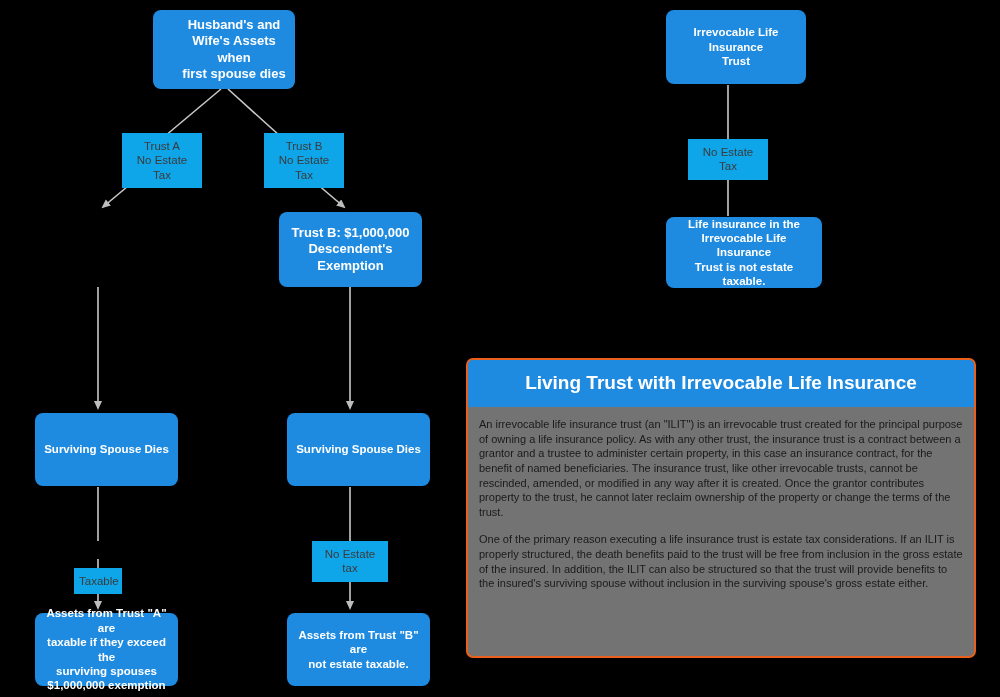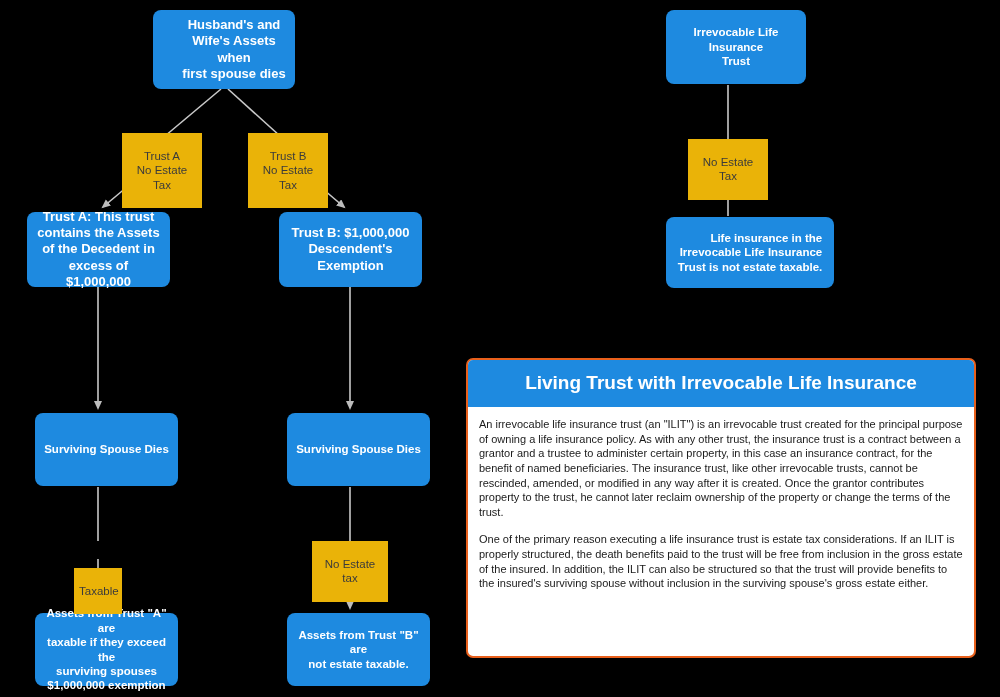--- a/index.html
+++ b/index.html
@@ -41,41 +41,41 @@
     line-height: 1.25;
     padding: 4px 8px;
     white-space: pre-line;
   }
   .node.big   { font-size: 13px; padding-left: 28px; }
   .node.mid   { font-size: 13px; }
   .node.small { font-size: 11.5px; margin-left: 8px; }
 
   .edge-label {
     position: absolute;
-    background: #eab308;
+    background: #0ea5e9;
     color: #3b3b3b;
     font-size: 11.5px;
     line-height: 1.25;
     text-align: center;
-    padding: 16px 5px;
+    padding: 6px 5px;
     box-sizing: border-box;
     white-space: pre-line;
     font-family: "Liberation Sans", sans-serif;
   }
 
   
   #info-panel {
     position: absolute;
     left: 466px;
     top: 358px;
     width: 510px;
     height: 300px;
     border: 2px solid #E8601C;
     border-radius: 7px;
-    background: #ffffff;
+    background: #737373;
     box-sizing: border-box;
     overflow: hidden;
   }
   #info-header {
     background: #1E8AE0;
     color: #ffffff;
     font-size: 19px;
     font-weight: bold;
     text-align: center;
     padding: 12px 6px 13px 6px;
@@ -128,52 +128,48 @@
 
     <line x1="728" y1="85" x2="728" y2="139" stroke="#c8c8c8" stroke-width="1.6"></line>
 
     <line x1="728" y1="156" x2="728" y2="216" stroke="#c8c8c8" stroke-width="1.6"></line>
   </svg>
 
   <div class="node big" style="left:153px; top:10px; width:142px; height:79px;">Husband's and
 Wife's Assets when
 first spouse dies</div>
 
-  <div class="node mid" style="left:27px; top:212px; width:143px; height:75px;">Trust A: This trust
-contains the Assets
-of the Decedent in
-excess of $1,000,000</div>
 
   <div class="node mid" style="left:279px; top:212px; width:143px; height:75px;">Trust B: $1,000,000
 Descendent's
 Exemption</div>
 
   <div class="node small" style="left:27px; top:413px; width:143px; height:73px;">Surviving Spouse Dies</div>
 
   <div class="node small" style="left:279px; top:413px; width:143px; height:73px;">Surviving Spouse Dies</div>
 
   <div class="node small" style="left:27px; top:613px; width:143px; height:73px;">Assets from Trust "A" are
 taxable if they exceed the
 surviving spouses
 $1,000,000 exemption</div>
 
   <div class="node small" style="left:279px; top:613px; width:143px; height:73px;">Assets from Trust "B" are
 not estate taxable.</div>
 
   <div class="node small" style="left:658px; top:10px; width:140px; height:74px;">Irrevocable Life Insurance
 Trust</div>
 
-  <div class="node small" style="left:658px; top:217px; width:168px; height:71px;text-align:right;">Life insurance in the
+  <div class="node small" style="left:658px; top:217px; width:156px; height:71px;">Life insurance in the
 Irrevocable Life Insurance
 Trust is not estate taxable.</div>
 
   <div class="edge-label" style="left:122px; top:133px; width:80px;">Trust A
 No Estate Tax</div>
 
-  <div class="edge-label" style="left:248px; top:133px; width:80px;">Trust B
+  <div class="edge-label" style="left:264px; top:133px; width:80px;">Trust B
 No Estate Tax</div>
 
   <div class="edge-label" style="left:688px; top:139px; width:80px;">No Estate Tax</div>
 
   <div class="edge-label" style="left:74px; top:568px; width:48px;">Taxable</div>
 
   <div class="edge-label" style="left:312px; top:541px; width:76px;">No Estate tax</div>
 
   <div id="info-panel">
     <div id="info-header">Living Trust with Irrevocable Life Insurance</div>

